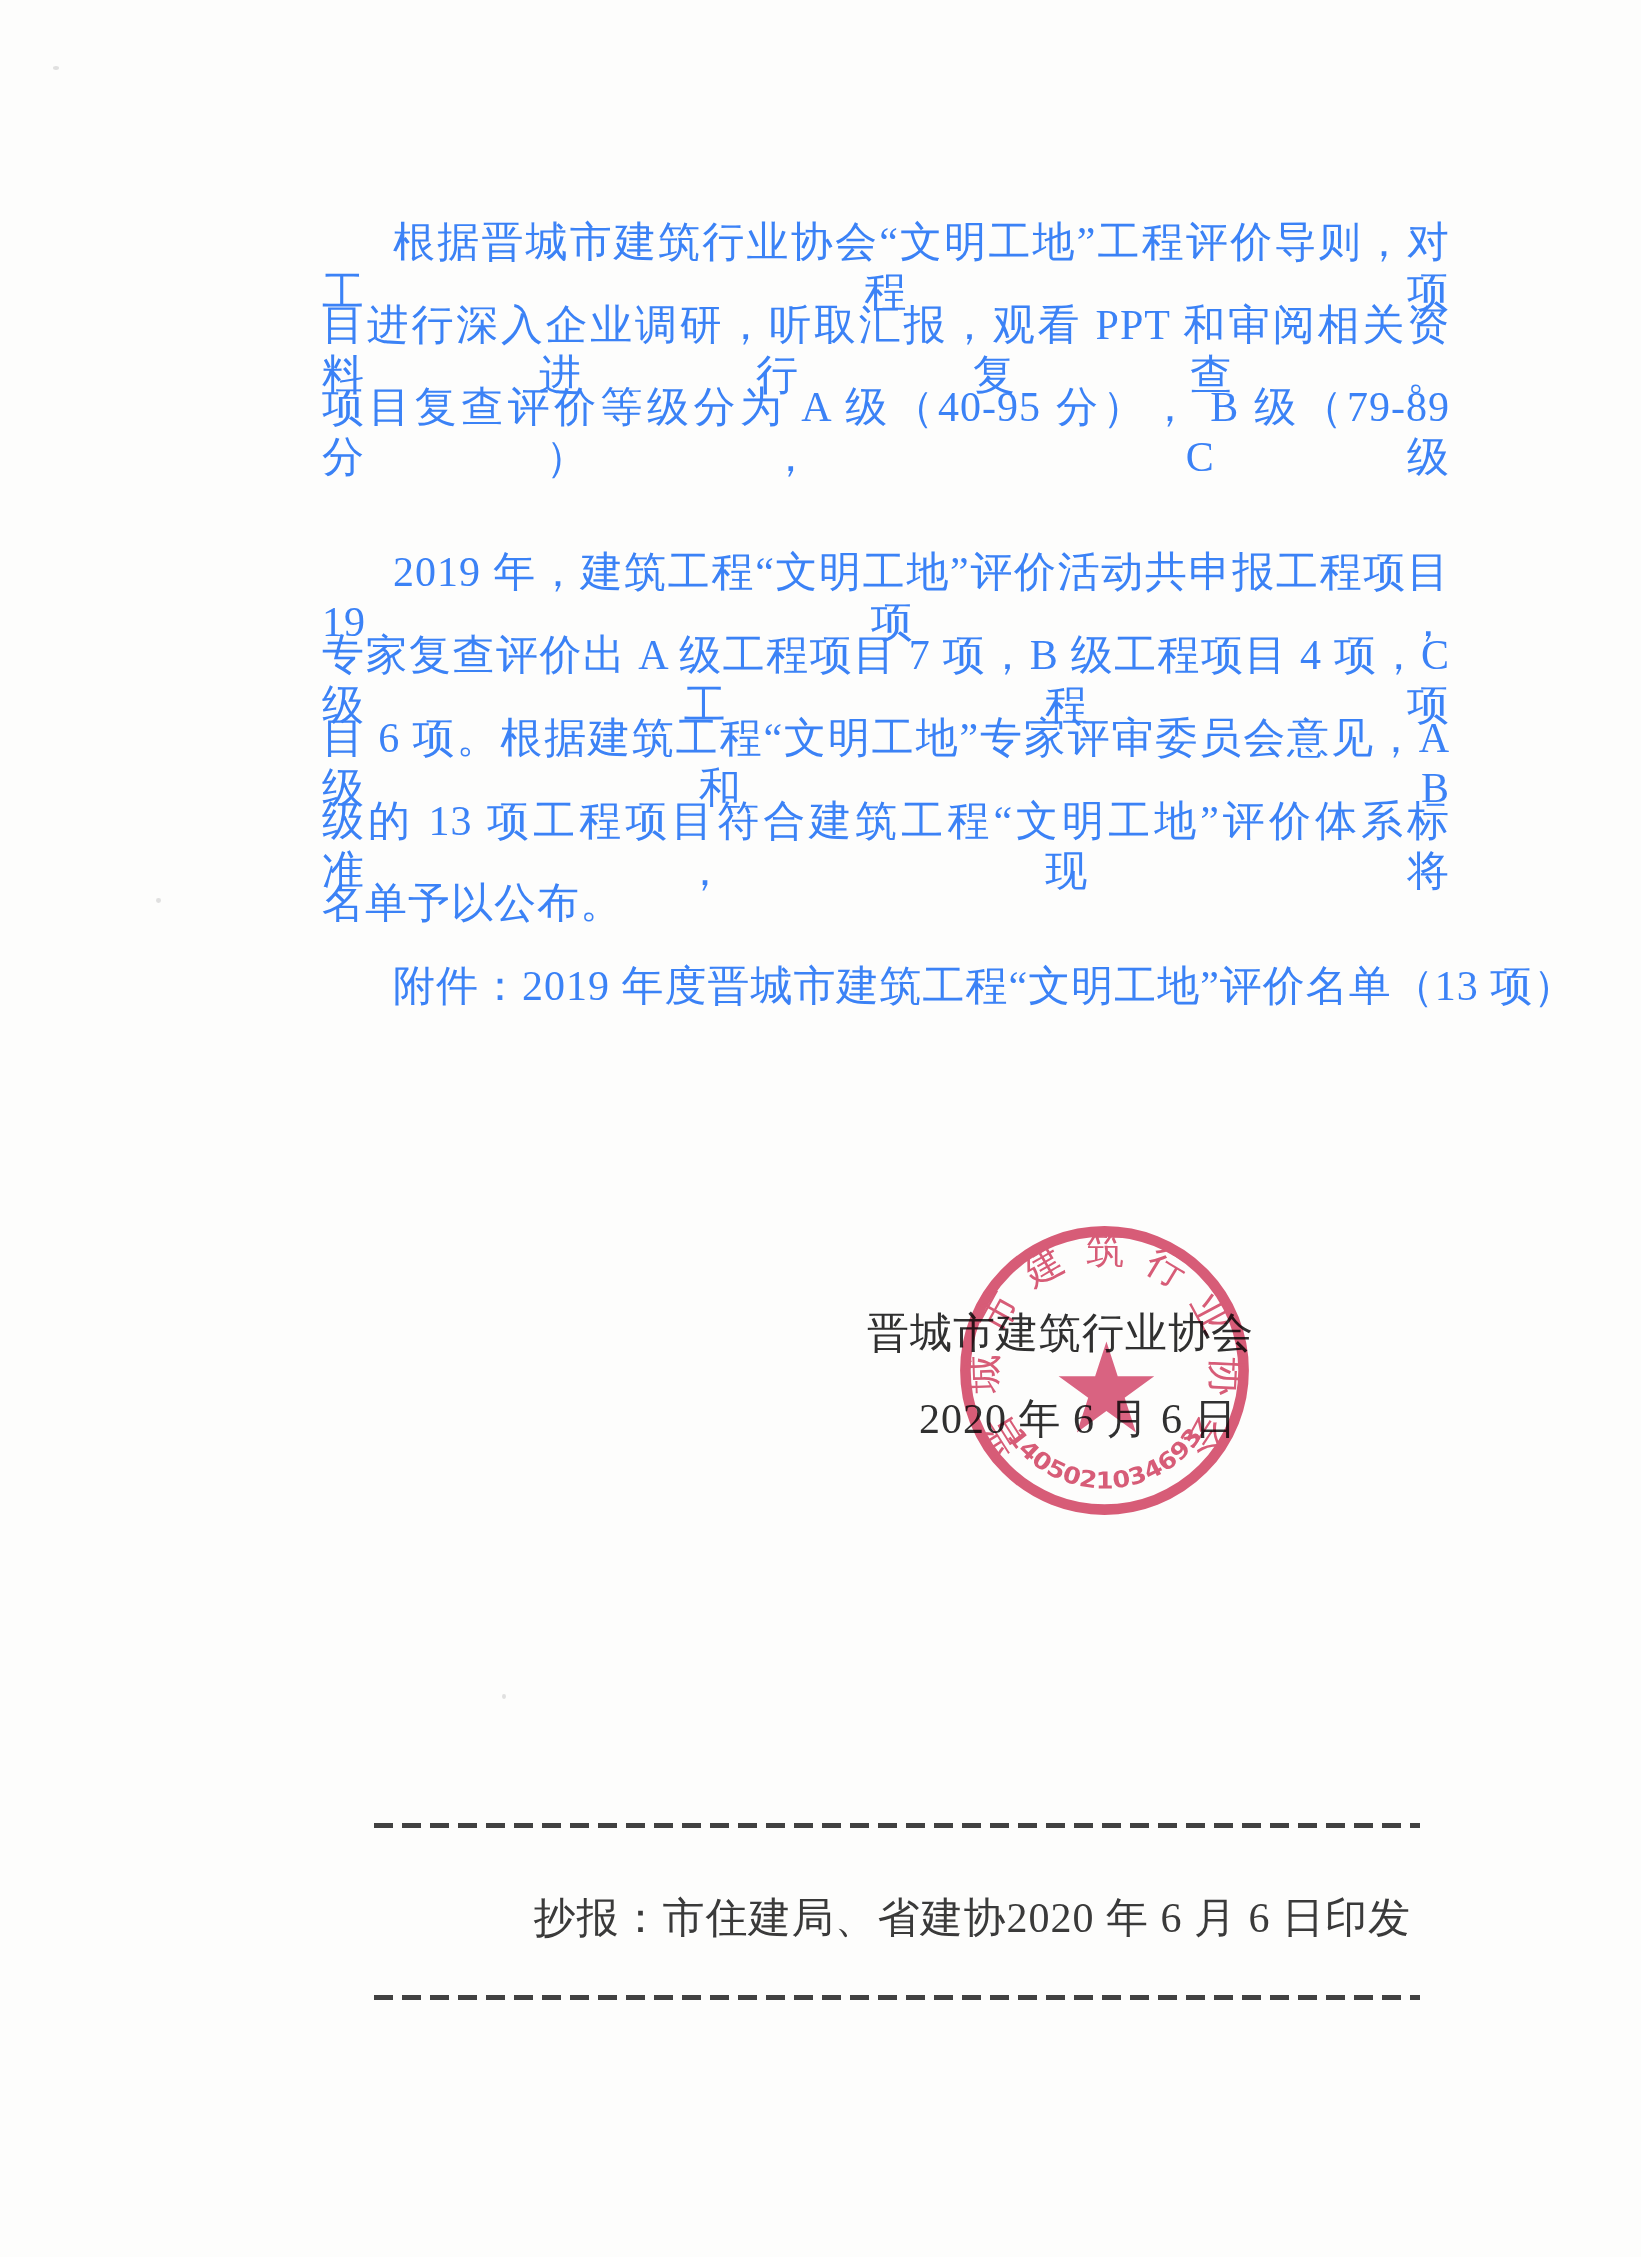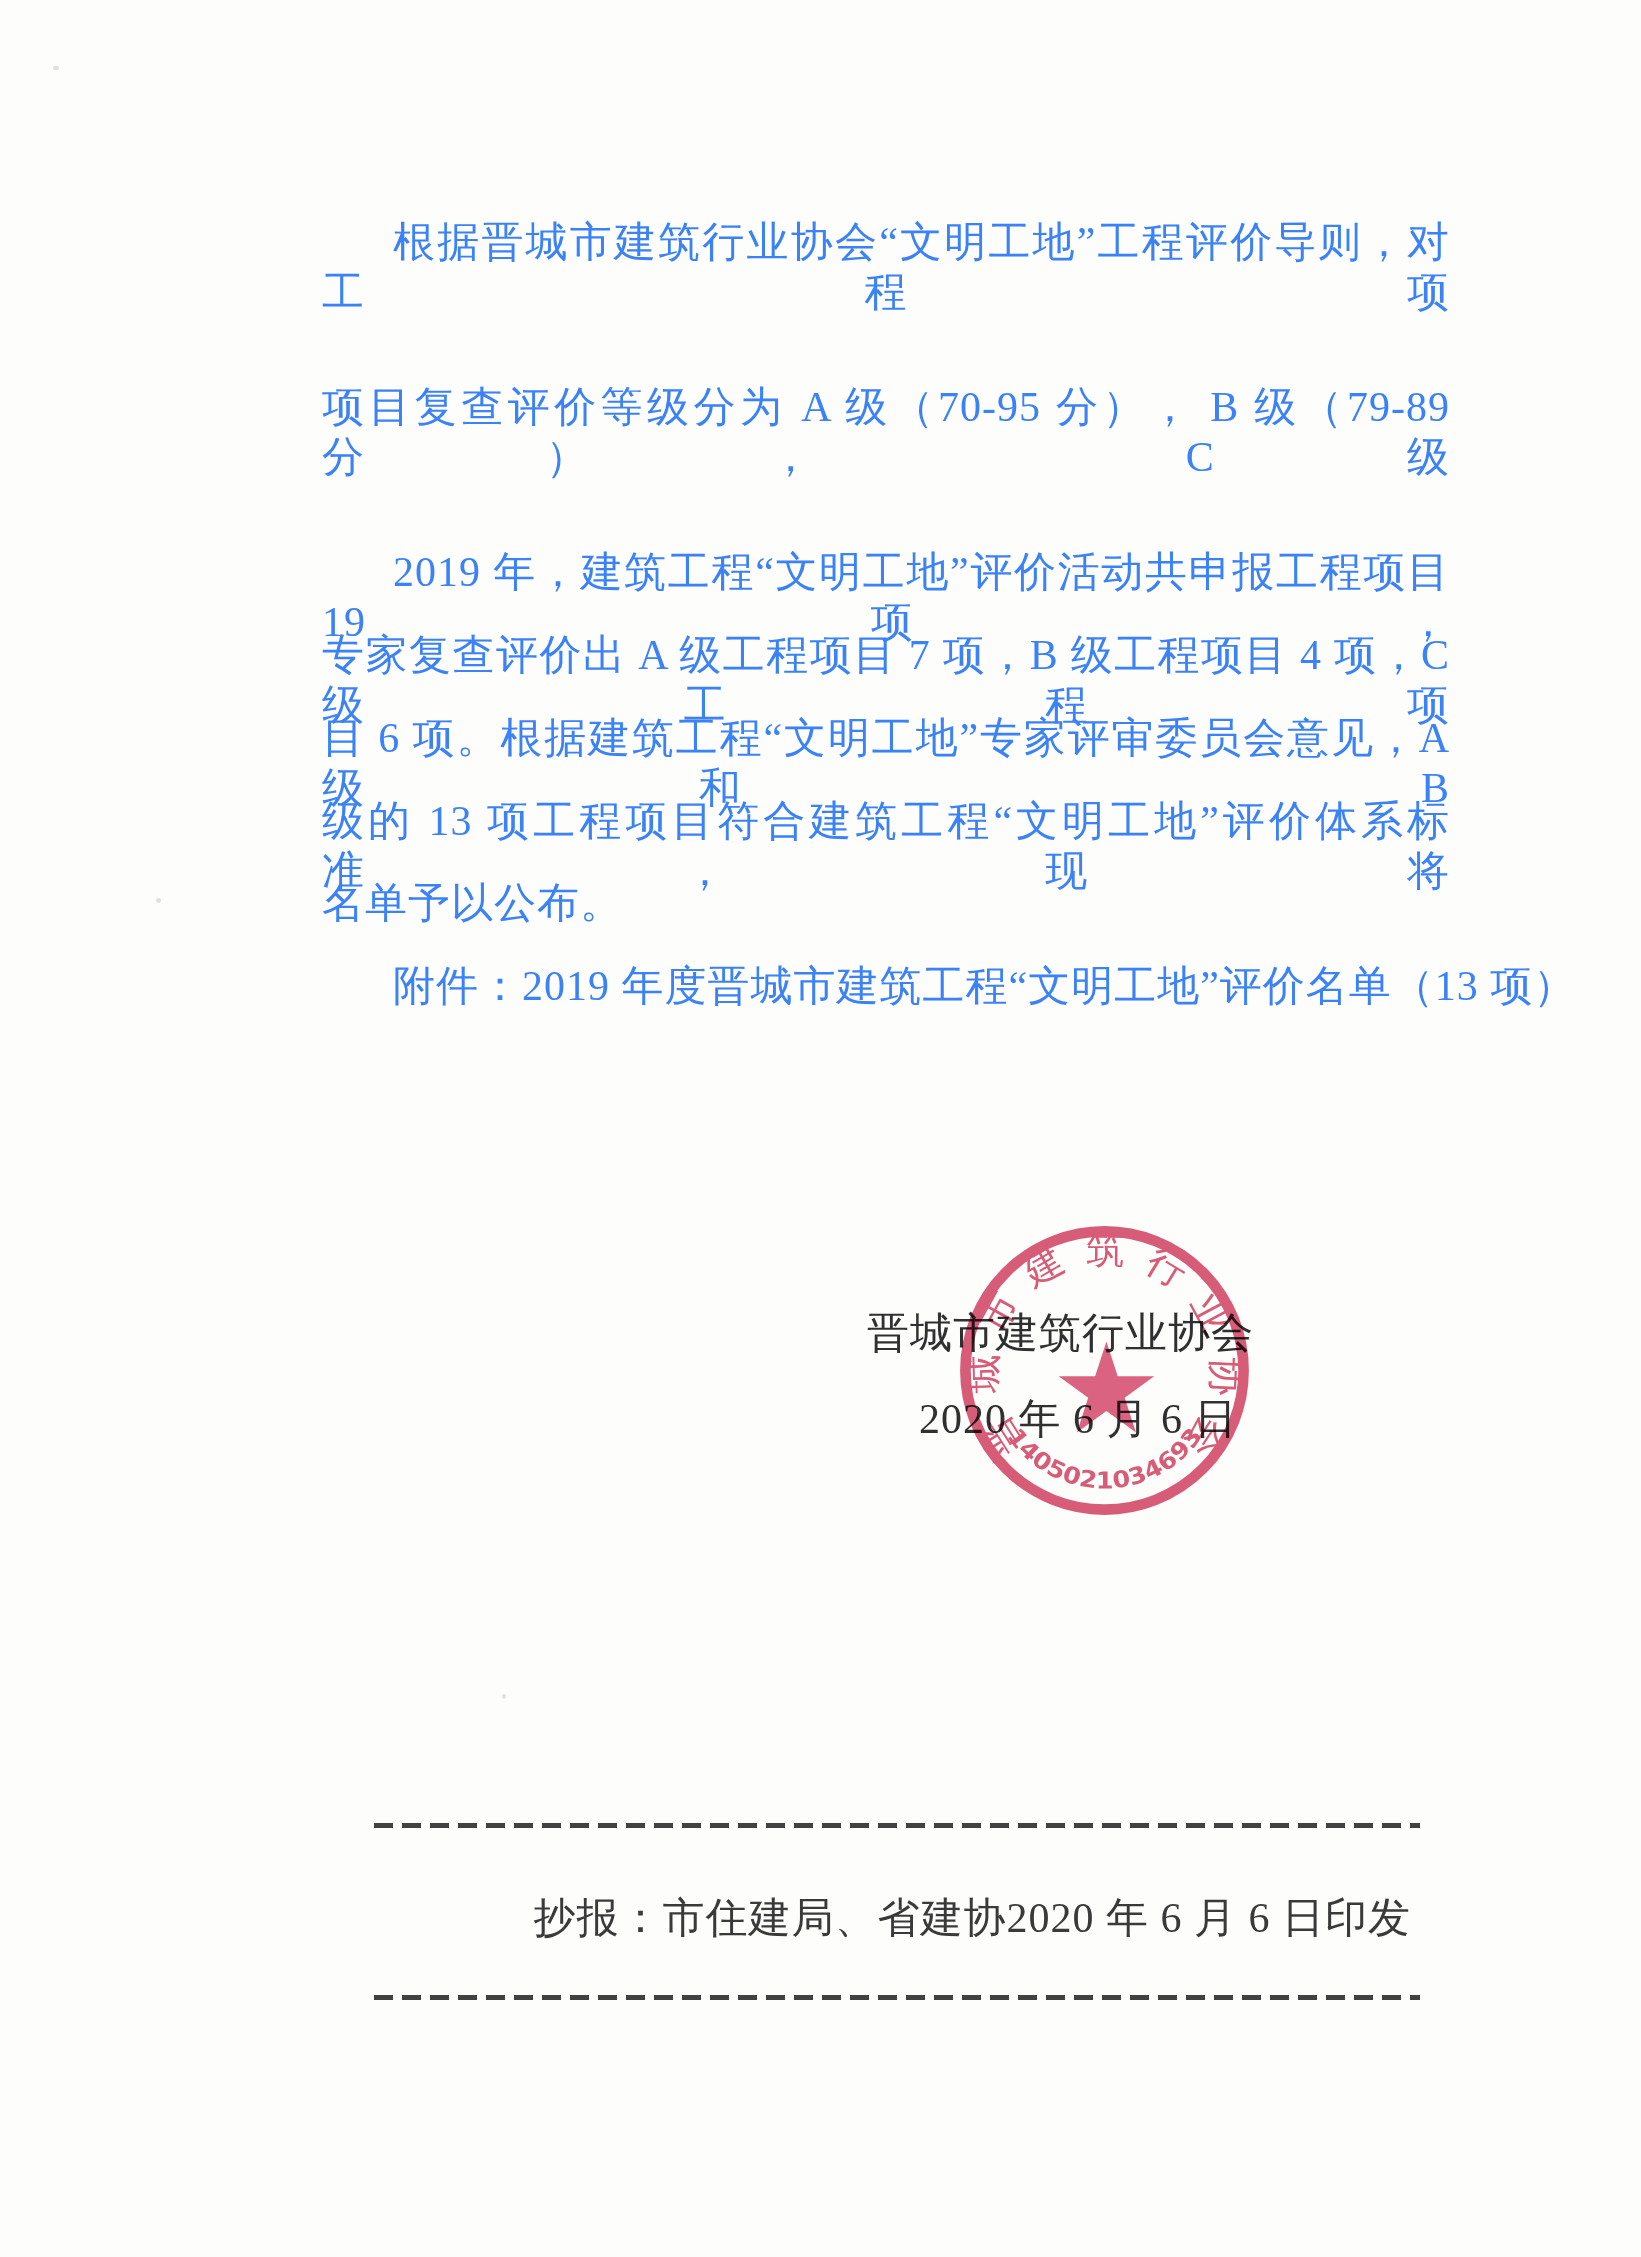--- a/index.html
+++ b/index.html
@@ -68,21 +68,22 @@
   .speck.s1 { left:156px; top:898px;  width:4.8px; height:4.8px; }
   .speck.s2 { left:53px;  top:66px;   width:5.8px; height:3.9px; }
   .speck.s3 { left:502px; top:1694px; width:3.9px; height:4.8px; }
 </style>
 </head>
 <body>
 
 <div class="page">
 
   <div class="bodyline full indent" style="top:217px">根据晋城市建筑行业协会“文明工地”工程评价导则，对工程项</div>
-  <div class="bodyline full" style="top:382px">项目复查评价等级分为 A 级（70-95 分）， B 级（79-89 分）， C 级</div>
+  <div class="bodyline full" style="top:300px">目进行深入企业调研，听取汇报，观看 PPT 和审阅相关资料进行复查。</div>
+  <div class="bodyline full" style="top:382px">项目复查评价等级分为 A 级（40-95 分）， B 级（79-89 分）， C 级</div>
   <div class="bodyline full indent" style="top:547px">2019 年，建筑工程“文明工地”评价活动共申报工程项目 19 项，</div>
   <div class="bodyline full" style="top:630px">专家复查评价出 A 级工程项目 7 项，B 级工程项目 4 项，C 级工程项</div>
   <div class="bodyline full" style="top:713px">目 6 项。根据建筑工程“文明工地”专家评审委员会意见，A 级和 B</div>
   <div class="bodyline full" style="top:796px">级的 13 项工程项目符合建筑工程“文明工地”评价体系标准，现将</div>
   <div class="bodyline" style="top:878px">名单予以公布。</div>
   <div class="bodyline indent" style="top:961px">附件：2019 年度晋城市建筑工程“文明工地”评价名单（13 项）</div>
 
   <div class="sig-org">晋城市建筑行业协会</div>
   <div class="sig-date">2020 年 6 月 6 日</div>
 

